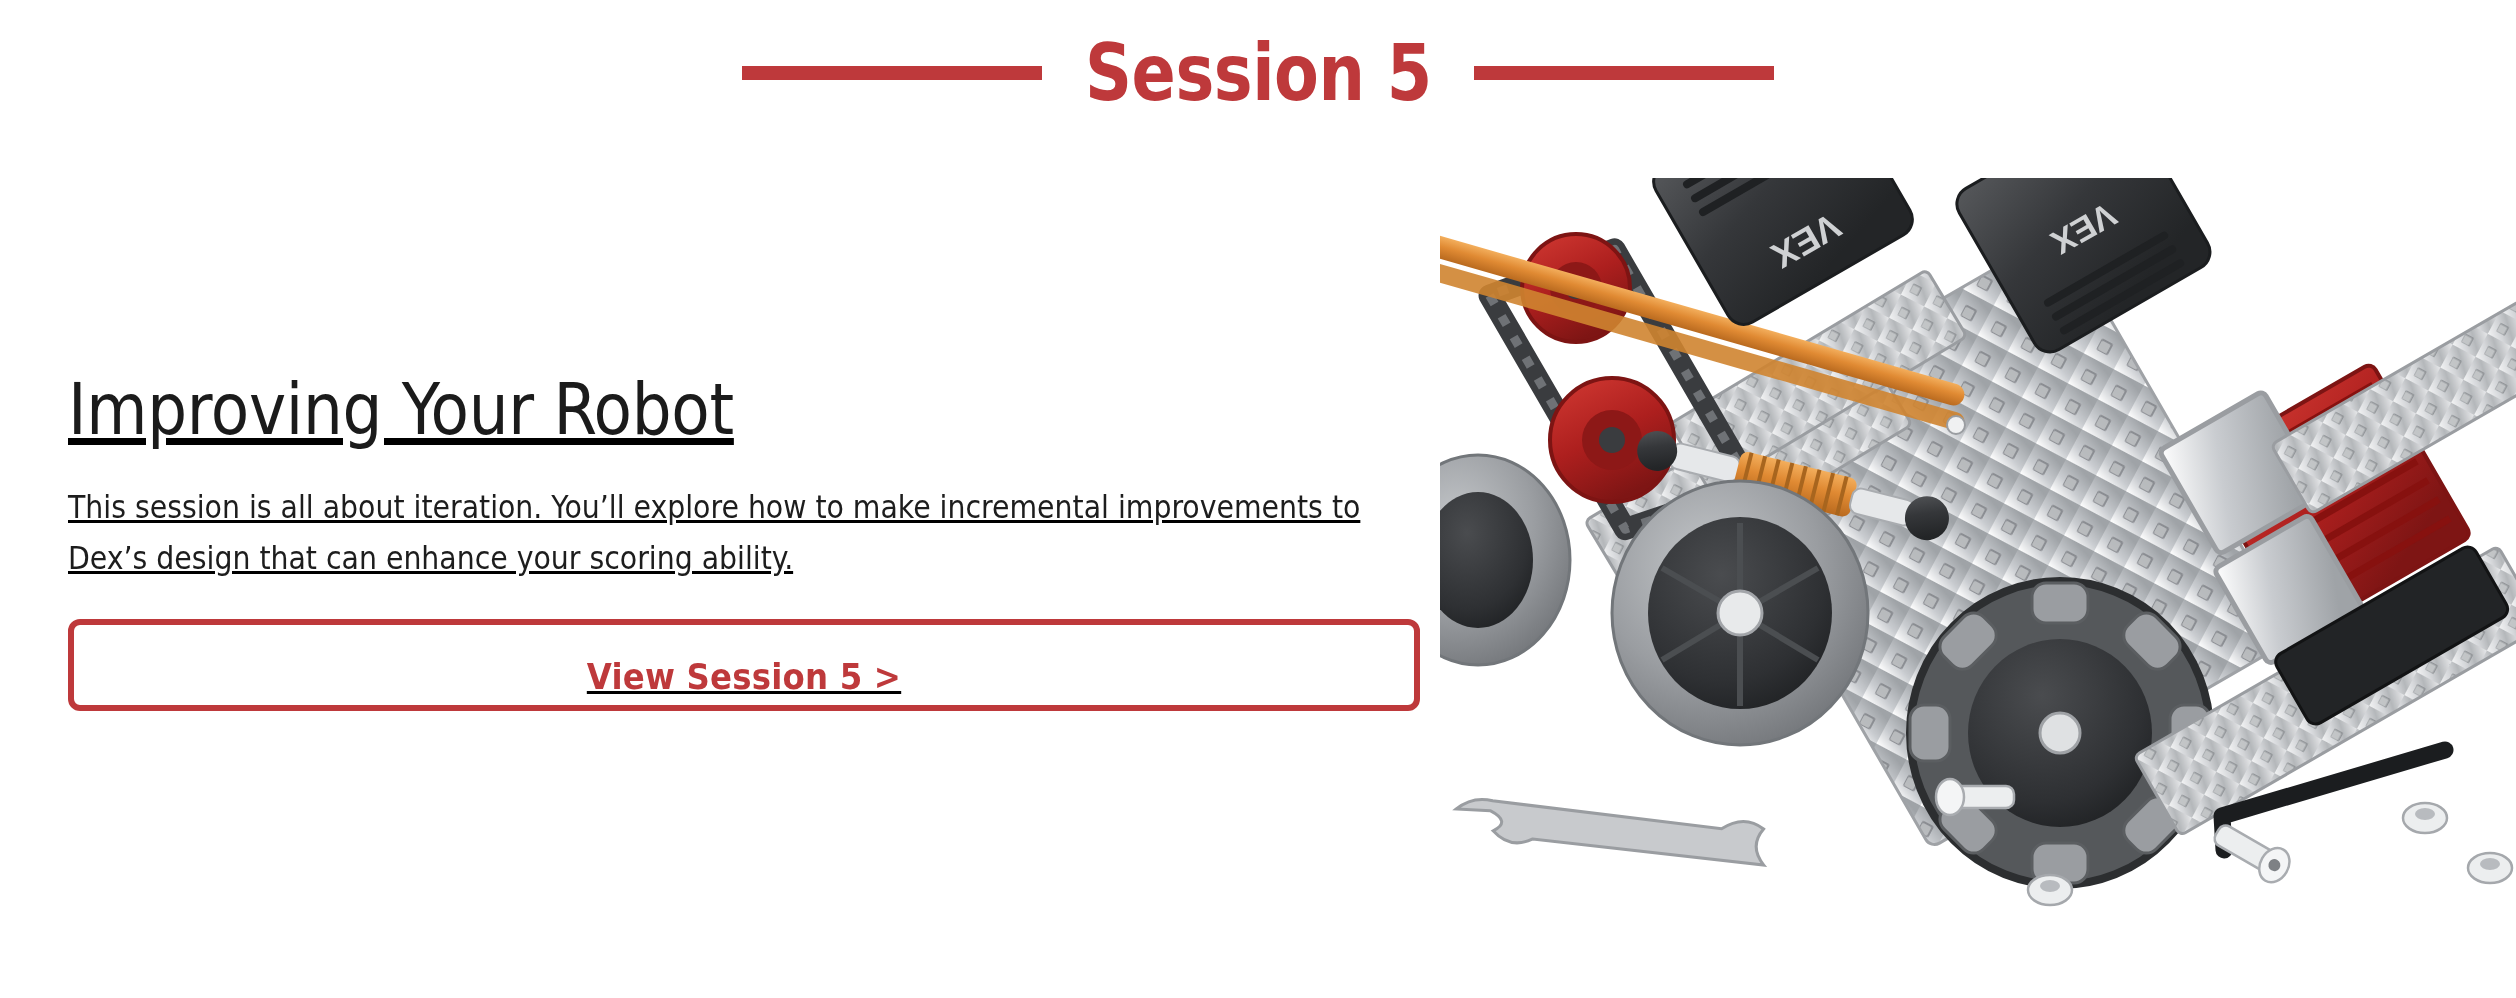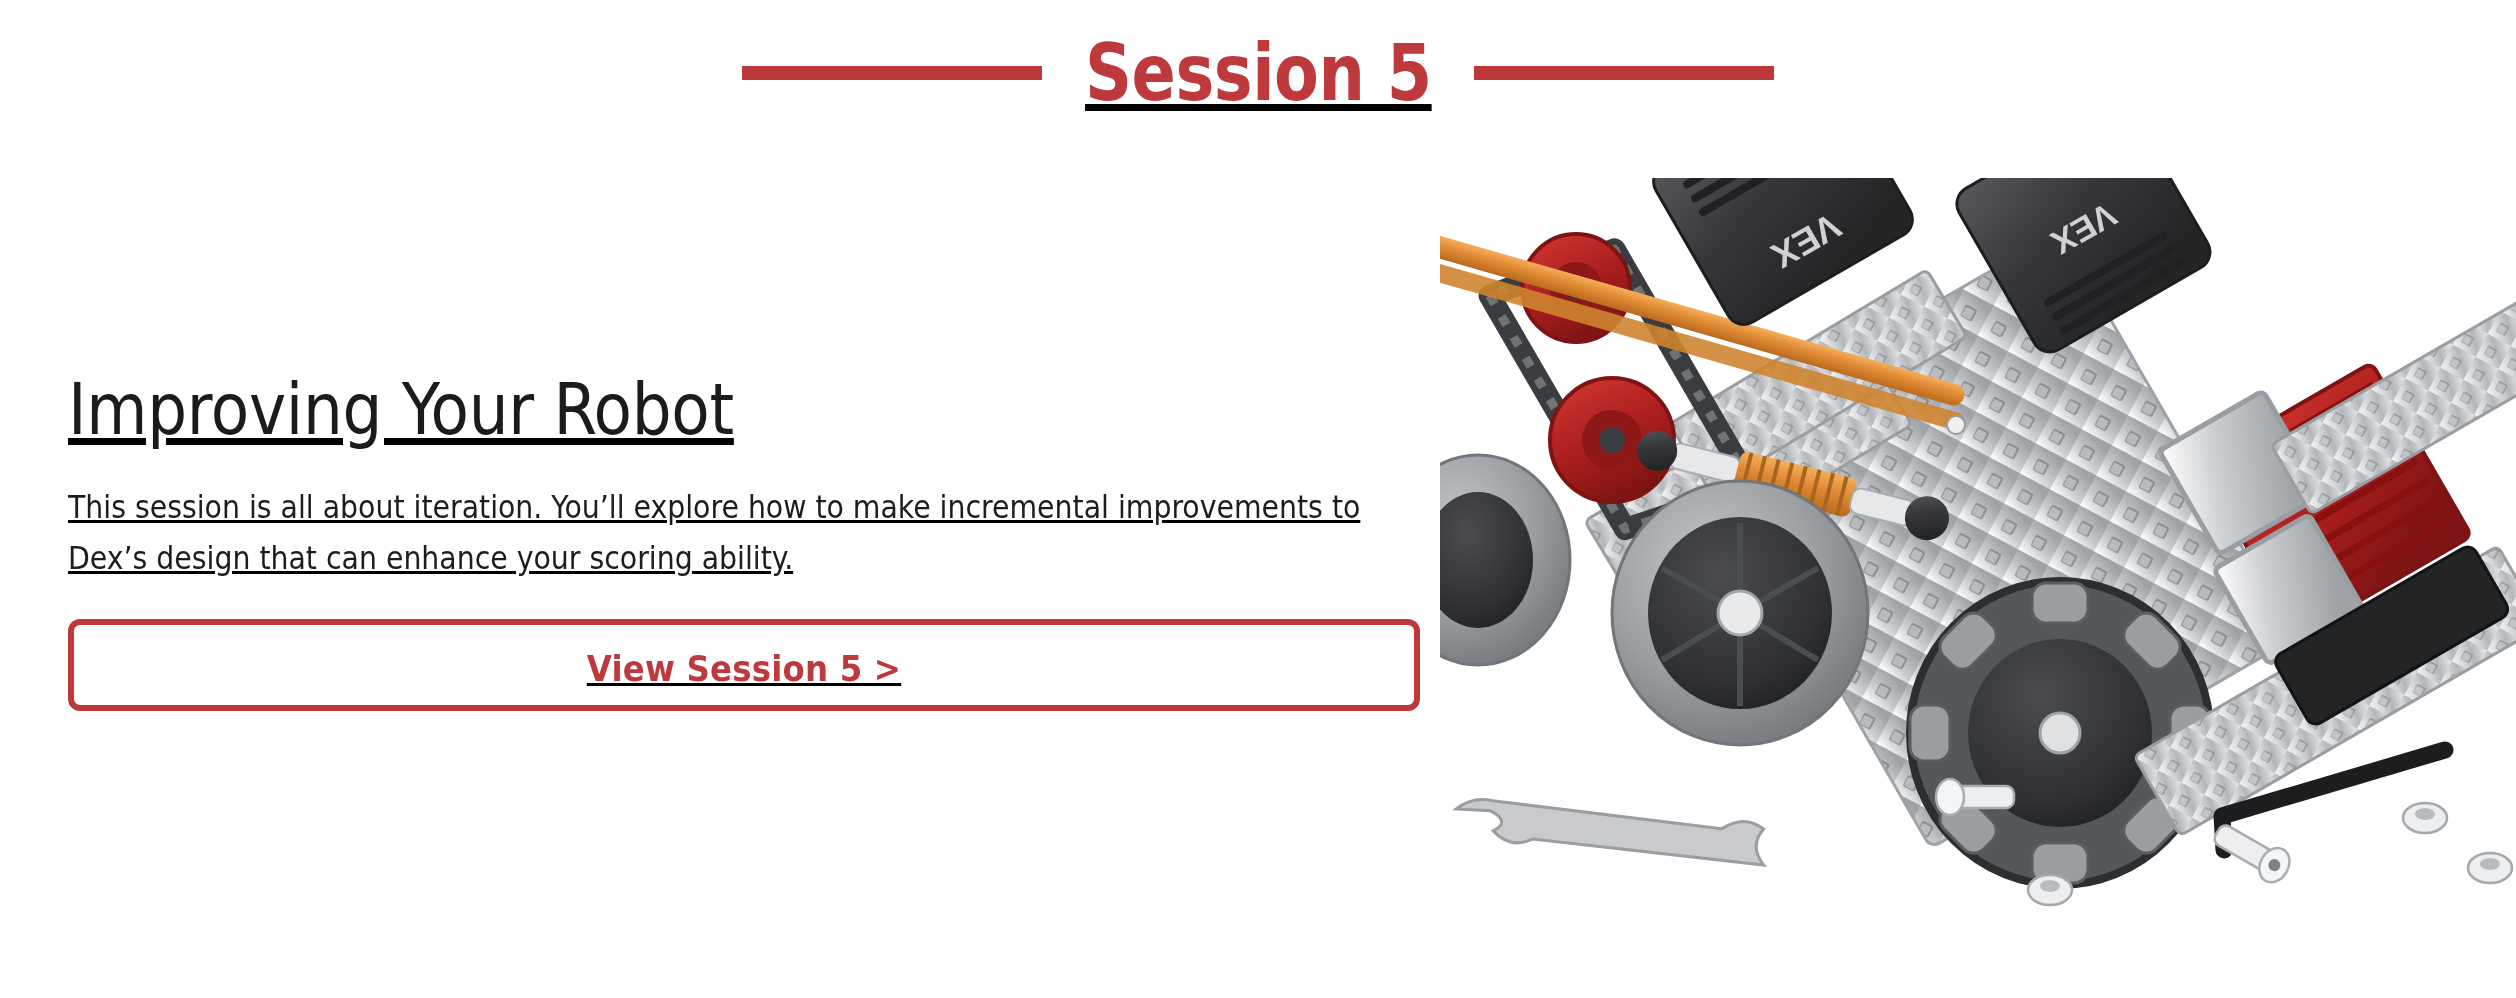--- a/index.html
+++ b/index.html
@@ -23,21 +23,20 @@
   .session-header {
     position: absolute;
     left: 0;
     top: 18px;
     width: 2516px;
     display: flex;
     align-items: center;
     justify-content: center;
     gap: 0;
     height: 110px;
-    text-decoration: underline;
   }
   .rule {
     height: 14px;
     width: 300px;
     background: #BE393B;
     flex: 0 0 auto;
   }
   .rule.left  { margin-right: 30px; }
   .rule.right { margin-left: 30px; }
   .session-title {
@@ -92,21 +91,21 @@
     border: 6px solid #BE393B;
     border-radius: 12px;
     background: #ffffff;
     color: #BE393B;
     font-family: "DejaVu Sans Condensed", "Liberation Sans Narrow", "Liberation Sans", sans-serif;
     font-weight: 700;
     font-size: 36px;
     line-height: 80px;
     text-align: center;
     cursor: pointer;
-    padding: 4px;
+    padding: 12px;
     letter-spacing: 0.2px;
   }
 
   
   .robot-photo {
     position: absolute;
     left: 1440px;
     top: 178px;
     width: 1076px;
     height: 800px;

